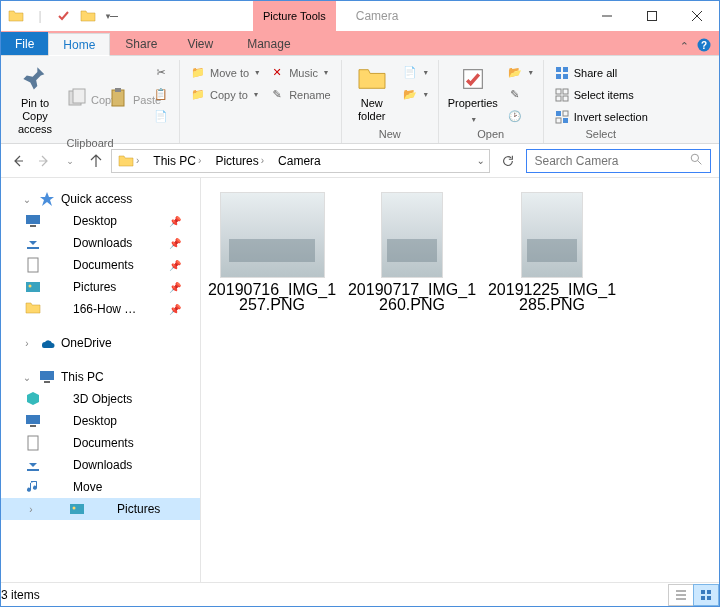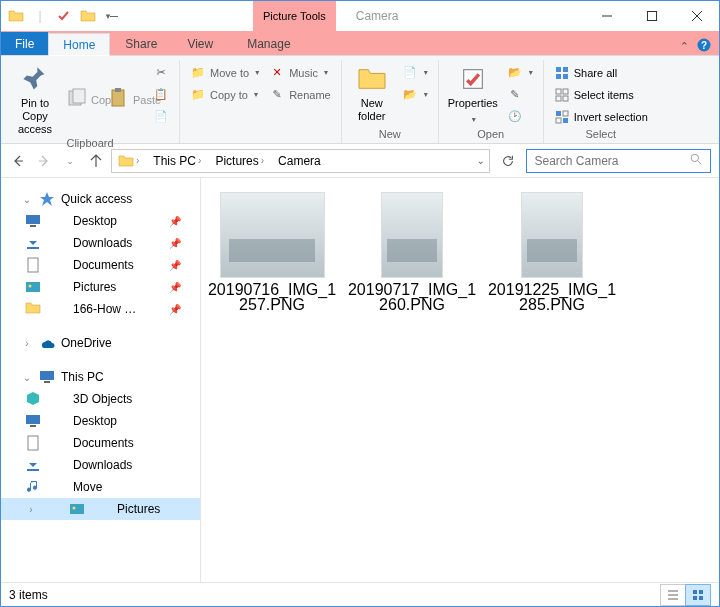--- a/index.html
+++ b/index.html
@@ -68,21 +68,21 @@
 .tico { width: 16px; height: 16px; flex-shrink:0;}
 
 .contentarea { flex: 1; display: flex; align-content: flex-start; flex-wrap: wrap; padding: 14px 6px; gap: 10px;}
 .fileitem { width: 130px; display: flex; flex-direction: column; align-items: center; text-align: center; gap: 4px;}
 .thumb { width: 105px; height: 86px; border: 1px solid #ddd; background: linear-gradient(180deg, #e8eef0 0%, #d0d8dc 50%, #b8c4c8 100%); position: relative;}
 .thumb.narrow { width: 62px; }
 .thumb::after { content:""; position:absolute; left:8%; right:8%; top:55%; bottom:18%; background: rgba(100,120,130,0.4);}
 .filename { font-size: 16px; line-height: 15px; word-break: break-all; }
 
 
-.statusbar { height: 24px; border-top: 1px solid #e5e5e5; display: flex; align-items: center; padding: 0 8px; font-size: 12px;}
+.statusbar { height: 24px; border-top: 1px solid #e5e5e5; display: flex; align-items: center; padding: 0 0; font-size: 12px;}
 .statusbar .viewbtns { margin-left: auto; display: flex; gap: 0;}
 .viewbtn { width: 26px; height: 22px; border: 1px solid #ccc; display:flex; align-items:center; justify-content:center; margin-left: -1px;}
 .viewbtn.active { background: #cce8ff; border-color: #7ab5e8;}
 </style>
 </head>
 <body>
 
 <div class="titlebar">
   <div class="qat">
     <div class="qat-item">

